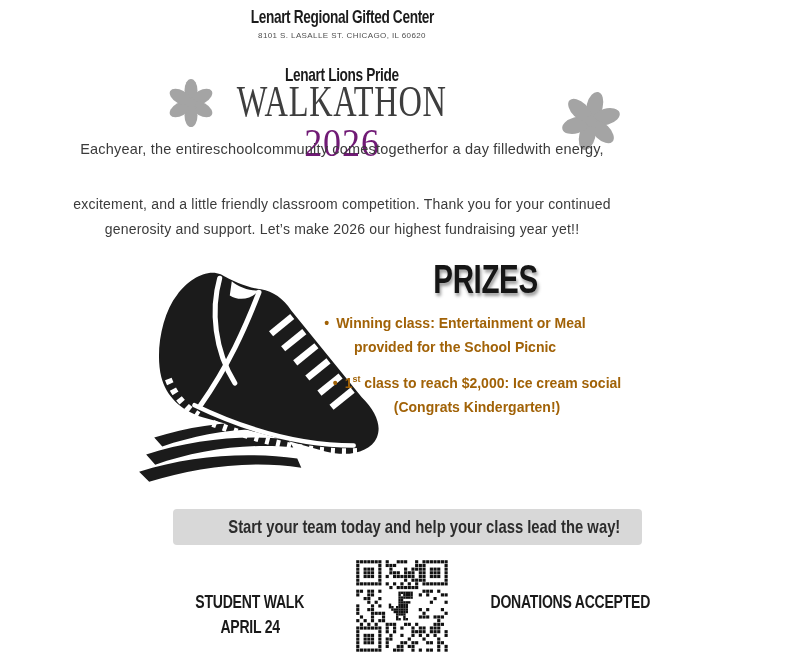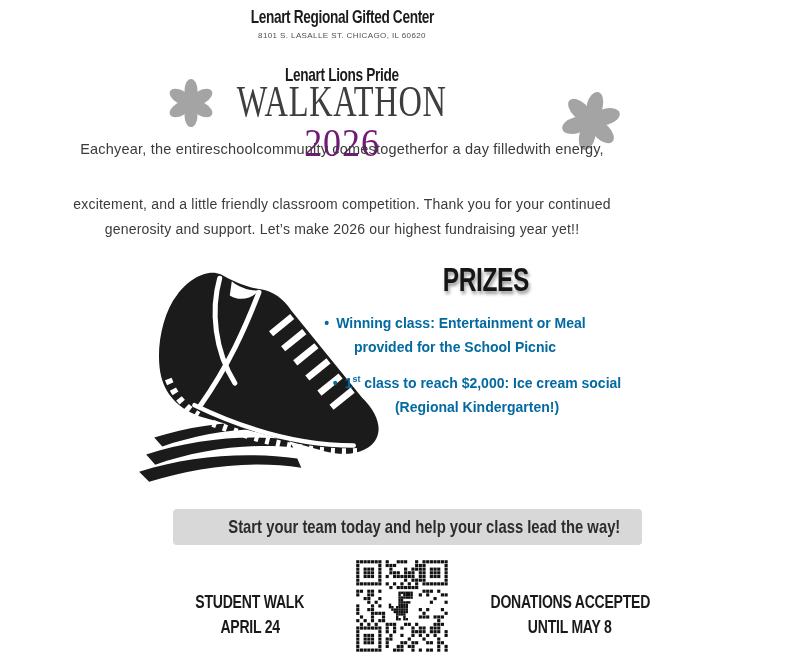--- a/index.html
+++ b/index.html
@@ -25,27 +25,27 @@
   .aster svg{display:block;width:100%;height:100%;}
   .aster-l{left:166px;top:78px;width:50px;height:50px;}
   .aster-r{left:560px;top:90px;width:62px;height:62px;transform:rotate(14deg);}
 
   .intro{font-size:14px;color:#3b3b3b;letter-spacing:0.2px;}
   .i1{top:141px;font-size:14.5px;}
   .i2{top:196px;}
   .i3{top:221px;}
 
   .prizes-h{position:absolute;left:383px;width:205px;top:261px;text-align:center;
-    font-weight:800;font-size:34px;line-height:36px;color:#161616;letter-spacing:-0.5px;
+    font-weight:800;font-size:41px;line-height:36px;color:#161616;letter-spacing:-0.5px;
     text-shadow:2px 3px 4px rgba(0,0,0,0.40);}
   .prizes-h .cnd{--sx:0.72;}
 
   .shoe{position:absolute;left:124px;top:268px;width:274px;height:220px;}
 
-  .bullet{position:absolute;text-align:center;font-weight:700;font-size:14px;line-height:24px;color:#0369a1;}
+  .bullet{position:absolute;text-align:center;font-weight:700;font-size:14px;line-height:24px;color:#a16207;}
   .bullet .dot{margin-right:7px;}
   .bullet sup{font-size:9px;}
   .b1{left:275px;width:360px;top:307px;}
   .b2{left:272px;width:410px;top:367px;}
   .b3{left:347px;width:300px;top:432px;}
 
   .banner{position:absolute;left:173px;top:509px;width:469px;height:36px;background:#d8d8d8;
     border-radius:4px;text-align:center;line-height:36px;font-weight:800;font-size:19px;color:#2c2c2c;}
   .banner .cnd{--sx:0.78;}
 
@@ -135,21 +135,21 @@
     <path d="M107,13 C114,19 125,23 134,22 C127,31 114,33 105,27 Z" fill="#ffffff"></path>
   </svg>
 
   <div class="bullet b1">
     <div><span class="dot">•</span><span>Winning class: Entertainment or Meal</span><sup></sup><span></span></div>
     <div>provided for the School Picnic</div>
   </div>
 
   <div class="bullet b2">
     <div><span class="dot">•</span><span>1</span><sup>st</sup><span> class to reach $2,000: Ice cream social</span></div>
-    <div>(Regional Kindergarten!)</div>
+    <div>(Congrats Kindergarten!)</div>
   </div>
 
 
   <div class="banner">
     <span class="cnd">Start your team today and help your class lead the way!</span>
   </div>
 
   <div class="foot foot-l">
     <div><span class="cnd">STUDENT WALK</span></div>
     <div><span class="cnd">APRIL 24</span></div>
@@ -480,16 +480,15 @@
       <rect x="38.25" y="53.20" width="2.30" height="2.30" fill="#111"></rect>
       <rect x="45.15" y="53.20" width="2.30" height="2.30" fill="#111"></rect>
       <rect x="38.25" y="55.50" width="2.30" height="2.30" fill="#111"></rect>
       <rect x="40.55" y="55.50" width="2.30" height="2.30" fill="#111"></rect>
       <rect x="45.15" y="55.50" width="2.30" height="2.30" fill="#111"></rect>
       <rect x="47.45" y="55.50" width="2.30" height="2.30" fill="#111"></rect>
     </svg>
 
   <div class="foot foot-r">
     <div><span class="cnd">DONATIONS ACCEPTED</span></div>
-    <div><span class="cnd">UNTIL MAY 8</span></div>
   </div>
 
 </div>
 
 </body></html>

